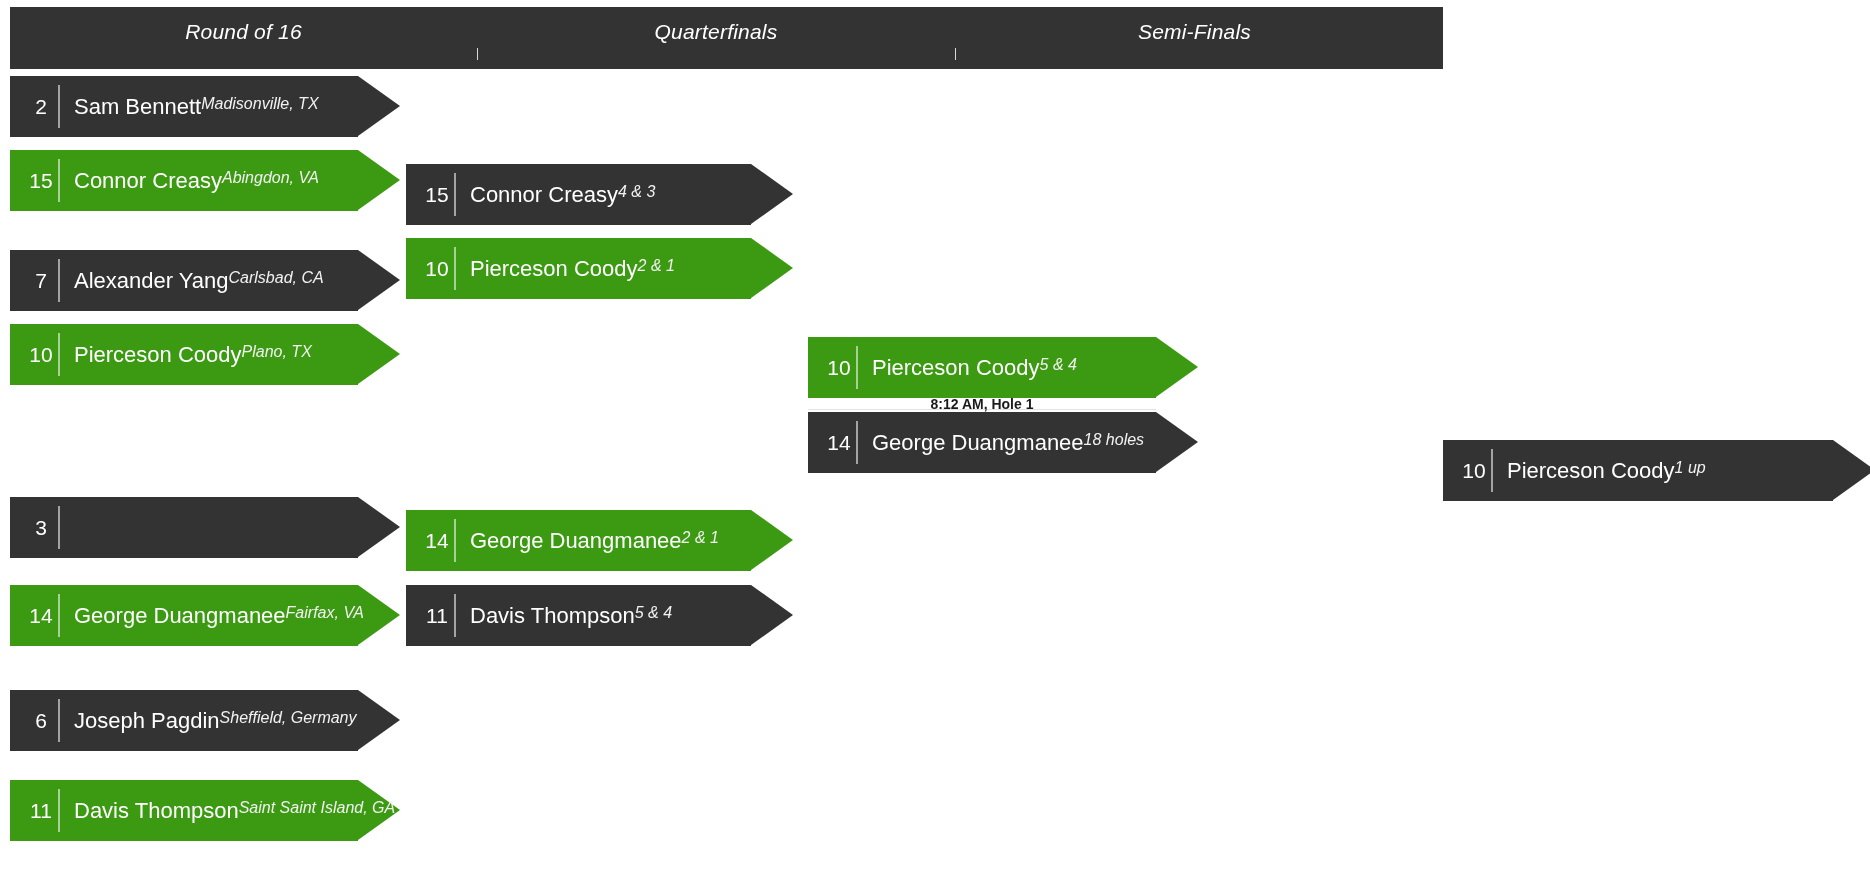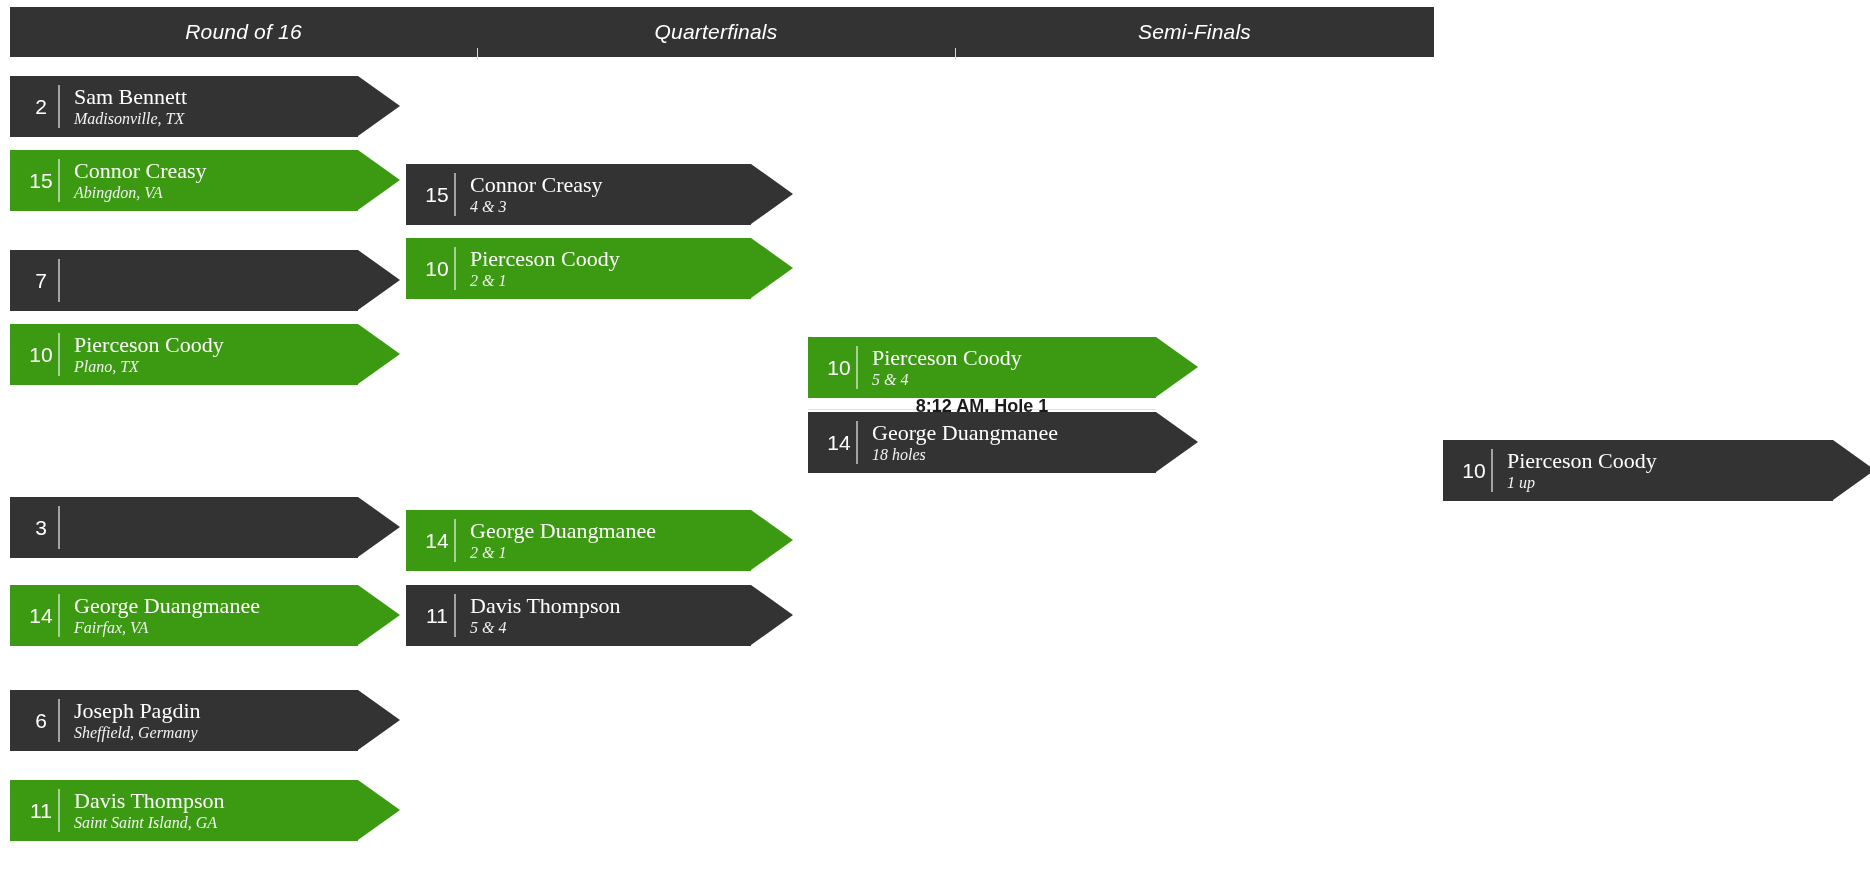--- a/index.html
+++ b/index.html
@@ -16,22 +16,23 @@
     font-family: "Liberation Sans", sans-serif;
     -webkit-font-smoothing: antialiased;
   }
 
   
   .round-header-bar {
     position: absolute;
     left: 10px;
     top: 7px;
     width: 1424px;
-    height: 50px;
+    height: 62px;
     background: #333333;
+    padding-left: 9px;
   }
   .round-header-label {
     position: absolute;
     top: 0;
     height: 50px;
     line-height: 50px;
     text-align: center;
     color: #ffffff;
     font-style: italic;
     font-size: 21px;
@@ -93,42 +94,41 @@
   .divider-line {
     width: 2px;
     align-self: stretch;
     margin: 9px 0 9px 0;
     background: rgba(255,255,255,0.55);
     flex: 0 0 2px;
   }
   .names {
     padding-left: 14px;
     display: flex;
-    flex-direction: column;
+    flex-direction: row;
     justify-content: space-between;
     white-space: nowrap;
-    font-family: Liberation Serif, serif;
   }
   .player-name {
     color: #ffffff;
     font-size: 22px;
     line-height: 25px;
   }
   .player-sub {
     color: #f2f2f2;
     font-size: 16px;
     font-style: italic;
     line-height: 20px;
   }
 
   
   .tee-time {
     position: absolute;
     color: #1a1a1a;
-    font-size: 18px;
+    font-size: 14px;
     font-weight: bold;
     white-space: nowrap;
     text-align: center;
   }
   .tee-time-rule {
     position: absolute;
     height: 1px;
     background: #e2e2e2;
   }
 </style>
@@ -164,20 +164,24 @@
       <div class="player-sub">Abingdon, VA</div>
     </div>
   </div>
   <div class="arrow"></div>
 </div>
 
 <div class="card dark" style="left:10px; top:250px;">
   <div class="body" style="width:348px;">
     <div class="seed">7</div>
     <div class="divider-line"></div>
+    <div class="names">
+      <div class="player-name">Alexander Yang</div>
+      <div class="player-sub">Carlsbad, CA</div>
+    </div>
   </div>
   <div class="arrow"></div>
 </div>
 
 <div class="card green" style="left:10px; top:324px;">
   <div class="body" style="width:348px;">
     <div class="seed">10</div>
     <div class="divider-line"></div>
     <div class="names">
       <div class="player-name">Pierceson Coody</div>

